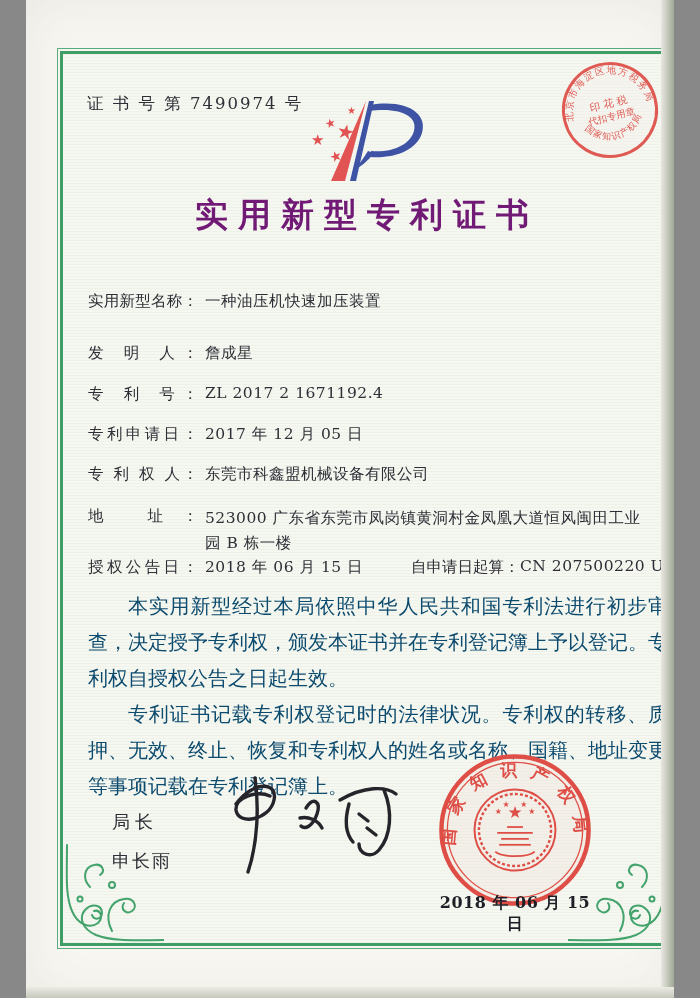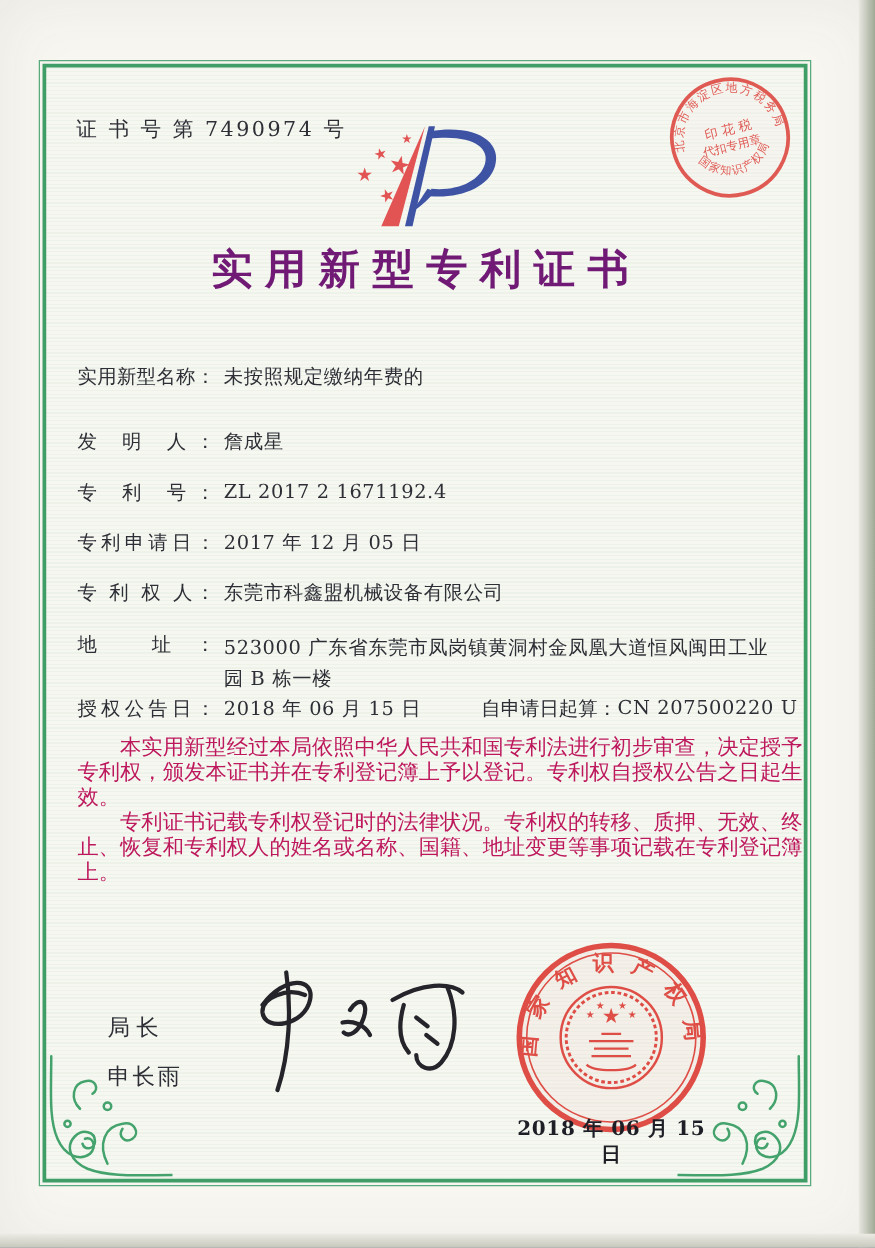--- a/index.html
+++ b/index.html
@@ -1,17 +1,17 @@
 <!DOCTYPE html>
 <html><head>
 <meta charset="utf-8">
 <style>
   html,body { margin:0; padding:0; background:#888; }
   .paper {
-    position:relative; width:700px; height:998px; margin:0 auto;
+    position:relative; width:648px; height:998px; margin:0 auto;
     background:#f8f6f1;
     box-shadow: inset 0 0 50px rgba(80,80,70,0.08);
     font-family:"DejaVu Serif","Liberation Serif",serif;
     color:#2e2e36; overflow:hidden;
   }
   .edge-right { position:absolute; right:0; top:0; width:13px; height:100%;
     background:linear-gradient(to right,#e9e7e1,#9fa995); }
   .edge-bottom { position:absolute; left:0; bottom:0; width:100%; height:11px;
     background:linear-gradient(to bottom,#eceae4,#c6c8bd); }
 
@@ -34,21 +34,21 @@
     font-size:33px; font-weight:bold; letter-spacing:10px; color:#701a75; }
 
   .row { position:absolute; left:62px; font-size:15.5px; white-space:nowrap; }
   .lab { display:inline-block; width:110px; text-align:justify; text-align-last:justify;
     -moz-text-align-last:justify; vertical-align:top; }
   .val { display:inline-block; margin-left:7px; vertical-align:top; letter-spacing:0.5px; }
   .row-wrap { white-space:normal; }
   .val-addr { max-width:445px; line-height:25px; }
 
   .paras { position:absolute; left:62px; top:588px; width:580px;
-    font-size:17px; line-height:20px; text-align:justify; color:#be185d; }
+    font-size:20px; line-height:36px; text-align:justify; color:#0c4a6e; }
   .paras p { margin:0; text-indent:2em; }
 
   .officer-title { position:absolute; left:86px; top:810px; font-size:18px; letter-spacing:5px; }
   .officer-name  { position:absolute; left:86px; top:849px; font-size:18px; letter-spacing:2px; }
 
   .signature { position:absolute; left:182px; top:772px; width:198px; height:108px; }
 
   .seal { position:absolute; left:410px; top:751px; width:158px; height:158px; }
   .seal-date { position:absolute; left:406px; top:893px; width:166px; text-align:center;
     font-size:16px; font-weight:bold; letter-spacing:0.5px; color:#1e1e26; }
@@ -100,21 +100,21 @@
       <text x="16" y="30" font-size="12" transform="rotate(-15 22 26)">★</text>
       <text x="28" y="42" font-size="20" transform="rotate(12 38 34)">★</text>
       <text x="38" y="17" font-size="10">★</text>
       <text x="20" y="64" font-size="14" transform="rotate(-20 27 58)">★</text>
     </g>
   </svg>
 
   <div class="title">实用新型专利证书</div>
 
   <div class="row" style="top:291px">
-    <span class="lab">实用新型名称：</span><span class="val">未按照规定缴纳年费的</span>
+    <span class="lab">实用新型名称：</span><span class="val">一种油压机快速加压装置</span>
   </div>
   <div class="row" style="top:343px">
     <span class="lab">发 明 人：</span><span class="val">詹成星</span>
   </div>
   <div class="row" style="top:384px">
     <span class="lab">专 利 号：</span><span class="val">ZL 2017 2 1671192.4</span>
   </div>
   <div class="row" style="top:424px">
     <span class="lab">专利申请日：</span><span class="val">2017 年 12 月 05 日</span>
   </div>

